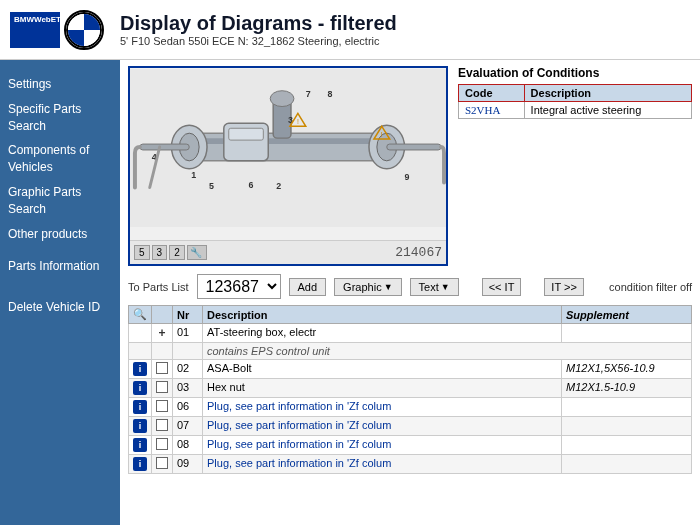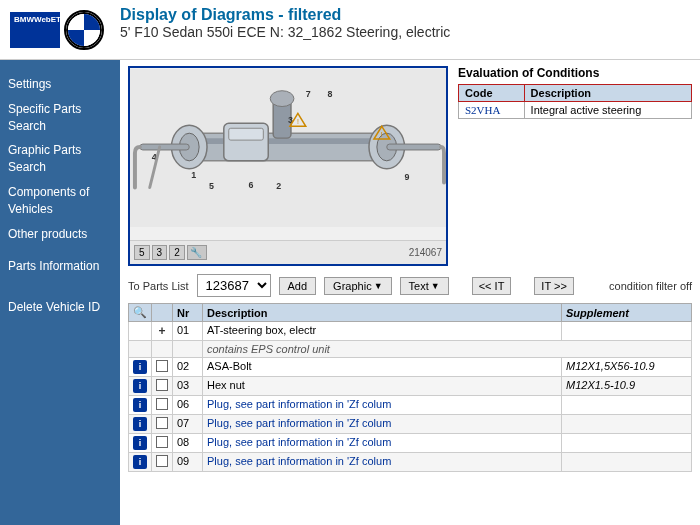--- a/index.html
+++ b/index.html
@@ -1,20 +1,21 @@
 <!DOCTYPE html>
 <html><head>
   <meta charset="utf-8">
   <style>
     * { margin: 0; padding: 0; box-sizing: border-box; }
     body { font-family: Arial, sans-serif; font-size: 11px; background: #fff; width: 700px; height: 525px; overflow: hidden; display: flex; flex-direction: column; }
 
     
     .header {
       display: flex;
+      align-items: center;
       background: #fff;
       border-bottom: 1px solid #ccc;
       padding: 6px 10px;
       min-height: 60px;
     }
     .header-logos {
       display: flex;
       align-items: center;
       gap: 4px;
       margin-right: 16px;
@@ -50,22 +51,22 @@
       display: grid;
       grid-template-columns: 1fr 1fr;
       grid-template-rows: 1fr 1fr;
       overflow: hidden;
     }
     .bmw-q1 { background: #fff; }
     .bmw-q2 { background: #003399; }
     .bmw-q3 { background: #003399; }
     .bmw-q4 { background: #fff; }
     .header-title { flex: 1; }
-    .header-title h1 { font-size: 16px; font-weight: bold; color: #0369a1; }
-    .header-title p { font-size: 14px; color: #333; }
+    .header-title h1 { font-size: 20px; font-weight: bold; color: #0f172a; }
+    .header-title p { font-size: 11px; color: #333; }
 
     
     .main-layout {
       display: flex;
       flex: 1;
       overflow: hidden;
     }
 
     
     .sidebar {
@@ -175,21 +176,21 @@
 
     
     .parts-toolbar {
       display: flex;
       align-items: center;
       gap: 8px;
       margin-bottom: 4px;
       padding: 2px 0;
     }
     .parts-select {
-      font-size: 13px;
+      font-size: 16px;
       padding: 2px 4px;
       border: 1px solid #999;
       background: #fff;
     }
     .toolbar-btn {
       font-size: 11px;
       padding: 2px 8px;
       border: 1px solid #999;
       background: #e8e8e8;
       cursor: pointer;
@@ -292,22 +293,22 @@
     <p>5' F10 Sedan 550i ECE N: 32_1862 Steering, electric</p>
   </div>
 </div>
 
 <div class="main-layout">
 
   <div class="sidebar">
     <div class="sidebar-divider"></div>
     <div class="sidebar-item">Settings</div>
     <div class="sidebar-item">Specific Parts Search</div>
+    <div class="sidebar-item">Components of Vehicles</div>
     <div class="sidebar-item">Graphic Parts Search</div>
-    <div class="sidebar-item">Components of Vehicles</div>
     <div class="sidebar-item">Other products</div>
     <div class="sidebar-divider"></div>
     <div class="sidebar-item">Parts Information</div>
     <div class="sidebar-divider"></div>
     <div class="sidebar-divider"></div>
     <div class="sidebar-item">Delete Vehicle ID</div>
   </div>
 
   <div class="content">
 
@@ -368,21 +369,21 @@
             <path d="M30,79 Q25,100 20,120" stroke="#999" stroke-width="3" fill="none" stroke-linecap="round"></path>
 
             <path d="M315,79 Q318,79 318,85 L318,115" stroke="#999" stroke-width="4" fill="none" stroke-linecap="round"></path>
           </svg>
           
           <div class="diagram-toolbar">
             <button class="diag-btn">5</button>
             <button class="diag-btn">3</button>
             <button class="diag-btn">2</button>
             <button class="diag-btn-img">🔧</button>
-            <span style="font-size:10px; color:#555; margin-left:auto;">214067</span>
+            <span style="font-size:13px; color:#555; margin-left:auto;font-family:Liberation Mono, monospace;">214067</span>
           </div>
         </div>
       </div>
 
       <div class="evaluation">
         <h3>Evaluation of Conditions</h3>
         <table class="eval-table">
           <thead>
             <tr>
               <th>Code</th>

